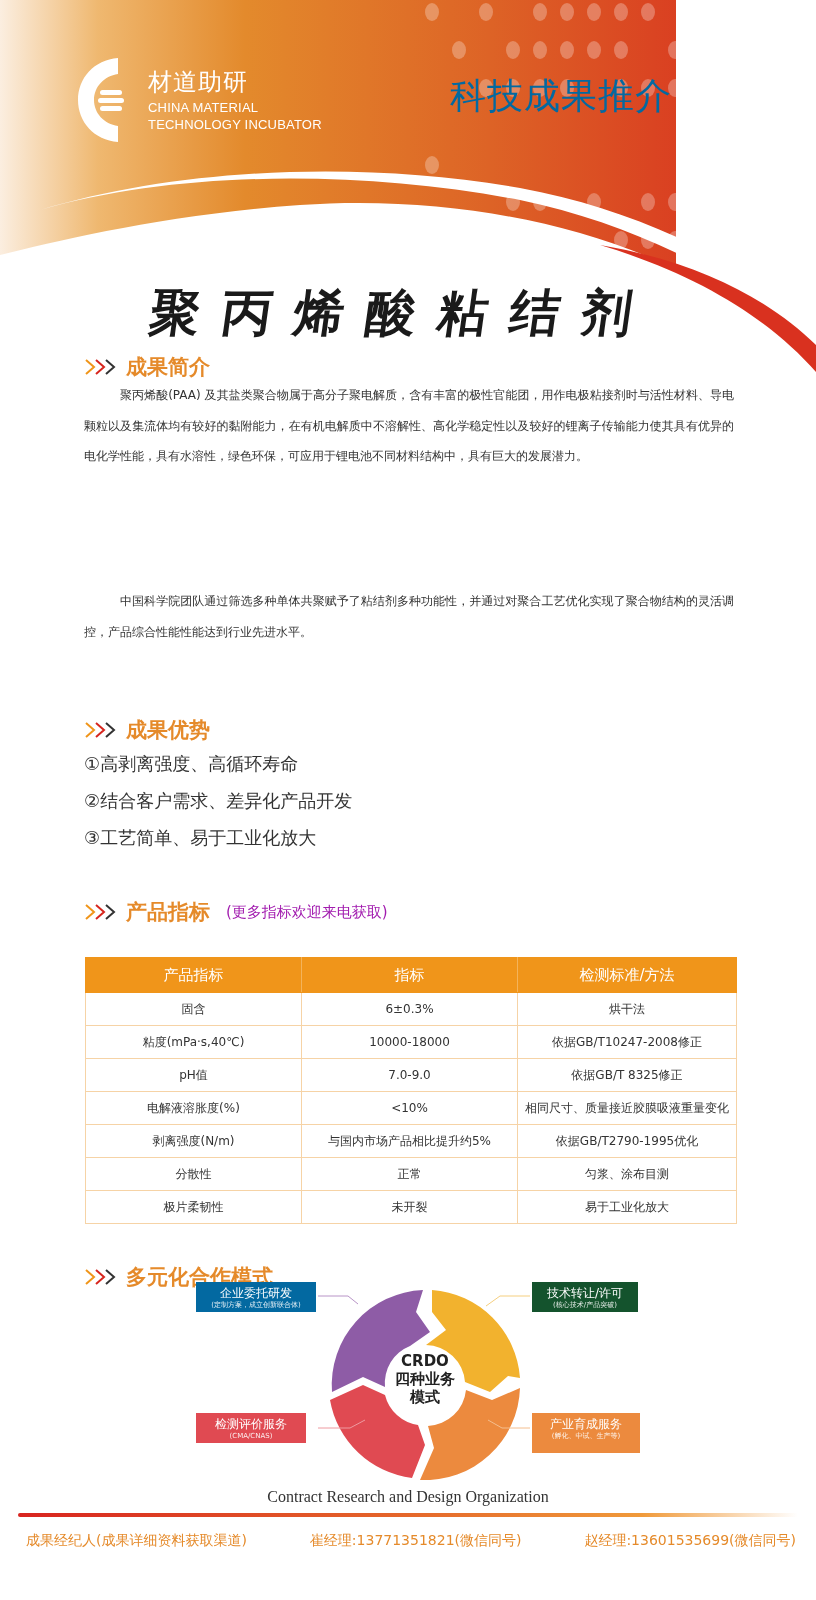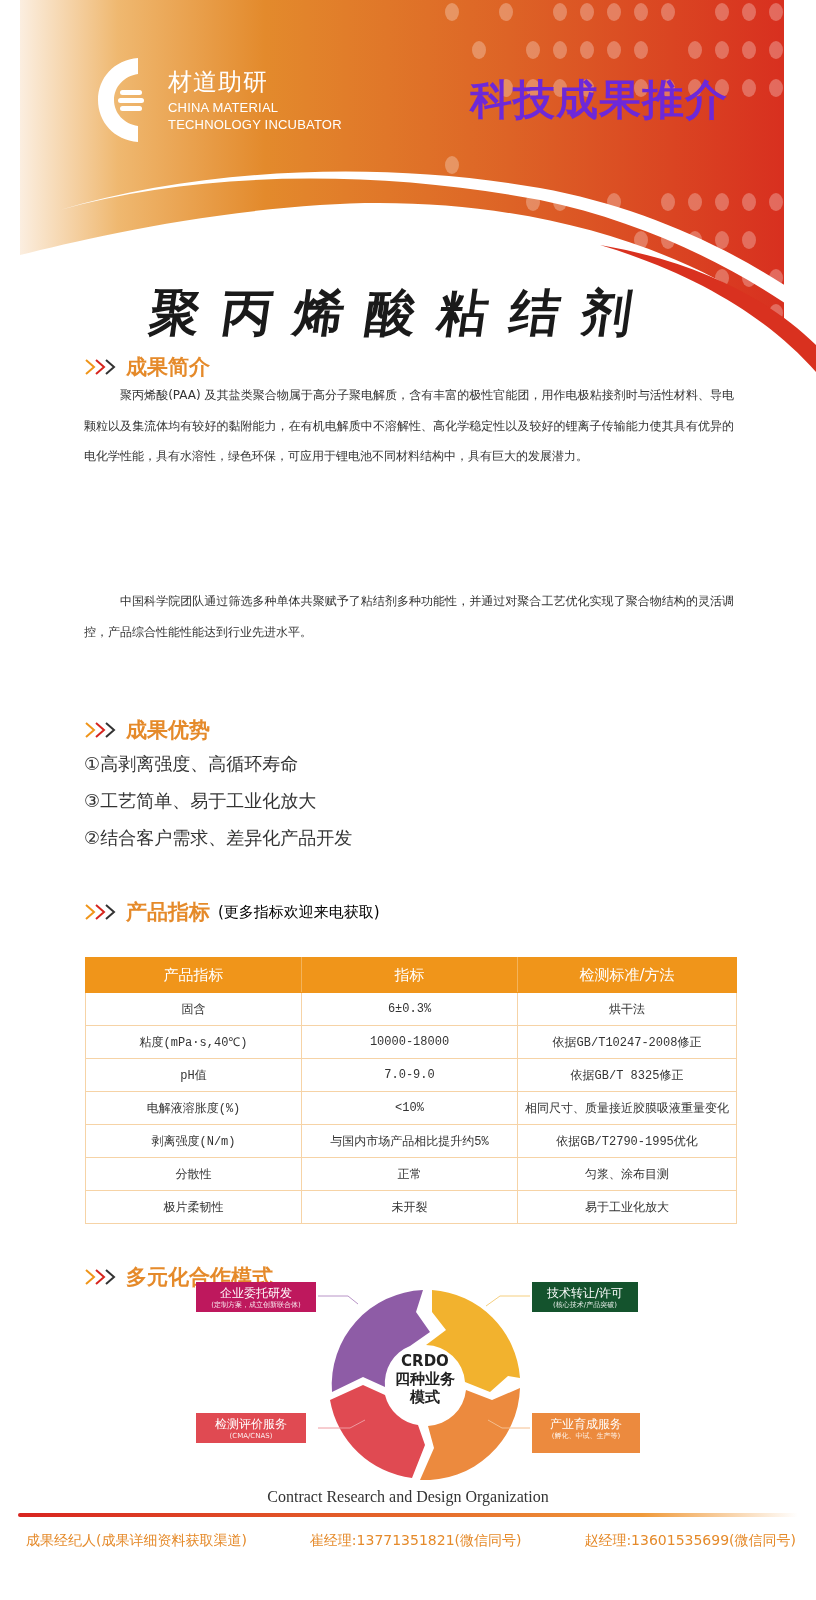--- a/index.html
+++ b/index.html
@@ -1,48 +1,48 @@
 <!DOCTYPE html>
 <html><head>
 <meta charset="utf-8">
 <style>
   * { margin: 0; padding: 0; box-sizing: border-box; }
   html, body { width: 816px; height: 1600px; background: #ffffff; overflow: hidden; }
   body { position: relative; font-family: "DejaVu Sans", "Liberation Sans", sans-serif; color: #333; }
 
   
-  .header { position: absolute; left: 0; top: 0; width: 764px; height: 380px; overflow: hidden; margin-left: 20px; }
+  .header { position: absolute; left: 0; top: 0; width: 676px; height: 380px; overflow: hidden; }
   .header svg.bg { position: absolute; left: 0; top: 0; }
   .logo { position: absolute; left: 78px; top: 58px; width: 260px; height: 86px; }
   .logo-mark { position: absolute; left: 0; top: 0; width: 48px; height: 84px; }
   .logo-cn { position: absolute; left: 70px; top: 8px; font-size: 24px; color: #fff; letter-spacing: 1px; font-weight: normal; }
   .logo-en1, .logo-en2 { position: absolute; left: 70px; font-size: 13px; color: #fff; font-family: "Liberation Sans", sans-serif; letter-spacing: 0.2px; }
   .logo-en1 { top: 42px; }
   .logo-en2 { top: 59px; }
-  .banner-title { position: absolute; left: 450px; top: 72px; font-size: 42px; color: #6d28d9; font-weight: bold; letter-spacing: 1px; }
+  .banner-title { position: absolute; left: 450px; top: 72px; font-size: 36px; color: #0369a1; font-weight: normal; letter-spacing: 1px; }
 
   .main-title { position: absolute; left: 150px; top: 280px; font-size: 50px; font-weight: bold; color: #1a1a1a; letter-spacing: 22px; transform: skewX(-8deg); }
 
   
   .section-head { position: absolute; left: 84px; display: flex; align-items: center; }
   .chev { width: 38px; height: 20px; margin-right: 4px; }
   .section-title { font-size: 21px; font-weight: bold; color: #e58a2a; }
-  .section-note { font-size: 15px; color: #000000; margin-left: 8px; }
+  .section-note { font-size: 15px; color: #a21caf; margin-left: 16px; }
 
   .para { position: absolute; left: 84px; width: 650px; font-size: 12px; line-height: 30.5px; color: #333; text-align: justify; }
   .para .indent { display: inline-block; width: 36px; }
 
   .adv-list { position: absolute; left: 84px; top: 745px; }
   .adv-item { font-size: 18px; color: #333; height: 37px; line-height: 37px; }
 
   
   .spec-table { position: absolute; left: 85px; top: 957px; width: 652px; border-collapse: collapse; font-size: 12px; color: #333; }
   .spec-table th { background: #f0951a; color: #fff; font-weight: normal; font-size: 15px; height: 35px; border: 1px solid #f0951a; border-right: 1px solid #f4b35a; }
   .spec-table th:last-child { border-right: 1px solid #f0951a; }
-  .spec-table td { height: 33px; text-align: center; border: 1px solid #f6d3a6; font-family: Liberation Mono, monospace; }
+  .spec-table td { height: 33px; text-align: center; border: 1px solid #f6d3a6; }
   .spec-table td:nth-child(1) { width: 216px; }
   .spec-table td:nth-child(2) { width: 216px; }
 
   
   .diagram { position: absolute; left: 190px; top: 1280px; width: 470px; height: 200px; }
   .mode-box { position: absolute; color: #fff; text-align: center; padding-top: 4px; }
   .mode-box .t { font-size: 12px; line-height: 15px; display: block; }
   .mode-box .s { font-size: 7px; line-height: 9px; display: block; opacity: 0.9; }
 
   .crdo-caption { position: absolute; left: 0; width: 816px; top: 1488px; text-align: center; font-family: "Liberation Serif", serif; font-size: 16px; color: #333; }
@@ -177,22 +177,22 @@
   <svg class="chev" viewBox="0 0 38 20">
     <polyline points="2,3 10,10 2,17" fill="none" stroke="#f0951a" stroke-width="2"></polyline>
     <polyline points="12,3 20,10 12,17" fill="none" stroke="#d7261e" stroke-width="2"></polyline>
     <polyline points="22,3 30,10 22,17" fill="none" stroke="#333333" stroke-width="2"></polyline>
   </svg>
   <span class="section-title">成果优势</span>
 </div>
 
 <div class="adv-list">
   <div class="adv-item">①高剥离强度、高循环寿命</div>
+  <div class="adv-item">②结合客户需求、差异化产品开发</div>
   <div class="adv-item">③工艺简单、易于工业化放大</div>
-  <div class="adv-item">②结合客户需求、差异化产品开发</div>
 </div>
 
 <div class="section-head" style="top:898px;">
   <svg class="chev" viewBox="0 0 38 20">
     <polyline points="2,3 10,10 2,17" fill="none" stroke="#f0951a" stroke-width="2"></polyline>
     <polyline points="12,3 20,10 12,17" fill="none" stroke="#d7261e" stroke-width="2"></polyline>
     <polyline points="22,3 30,10 22,17" fill="none" stroke="#333333" stroke-width="2"></polyline>
   </svg>
   <span class="section-title">产品指标</span>
   <span class="section-note">(更多指标欢迎来电获取)</span>
@@ -271,21 +271,21 @@
     <polyline points="128,148 160,148 175,140" fill="none" stroke="#ee9aa0" stroke-width="1"></polyline>
     <polyline points="340,148 312,148 298,140" fill="none" stroke="#f4be8e" stroke-width="1"></polyline>
   </svg>
 
   <div style="position:absolute;left:195px;top:72px;width:80px;text-align:center;font-weight:bold;font-size:15px;line-height:18px;color:#222;">
     <div>CRDO</div>
     <div>四种业务</div>
     <div>模式</div>
   </div>
 
-  <div class="mode-box" style="left:6px;top:2px;width:120px;height:30px;background:#be185d;">
+  <div class="mode-box" style="left:6px;top:2px;width:120px;height:30px;background:#0369a1;">
     <span class="t">企业委托研发</span>
     <span class="s">(定制方案，成立创新联合体)</span>
   </div>
   <div class="mode-box" style="left:342px;top:2px;width:106px;height:30px;background:#14532d;">
     <span class="t">技术转让/许可</span>
     <span class="s">(核心技术/产品突破)</span>
   </div>
   <div class="mode-box" style="left:6px;top:133px;width:110px;height:30px;background:#e04a52;">
     <span class="t">检测评价服务</span>
     <span class="s">(CMA/CNAS)</span>

